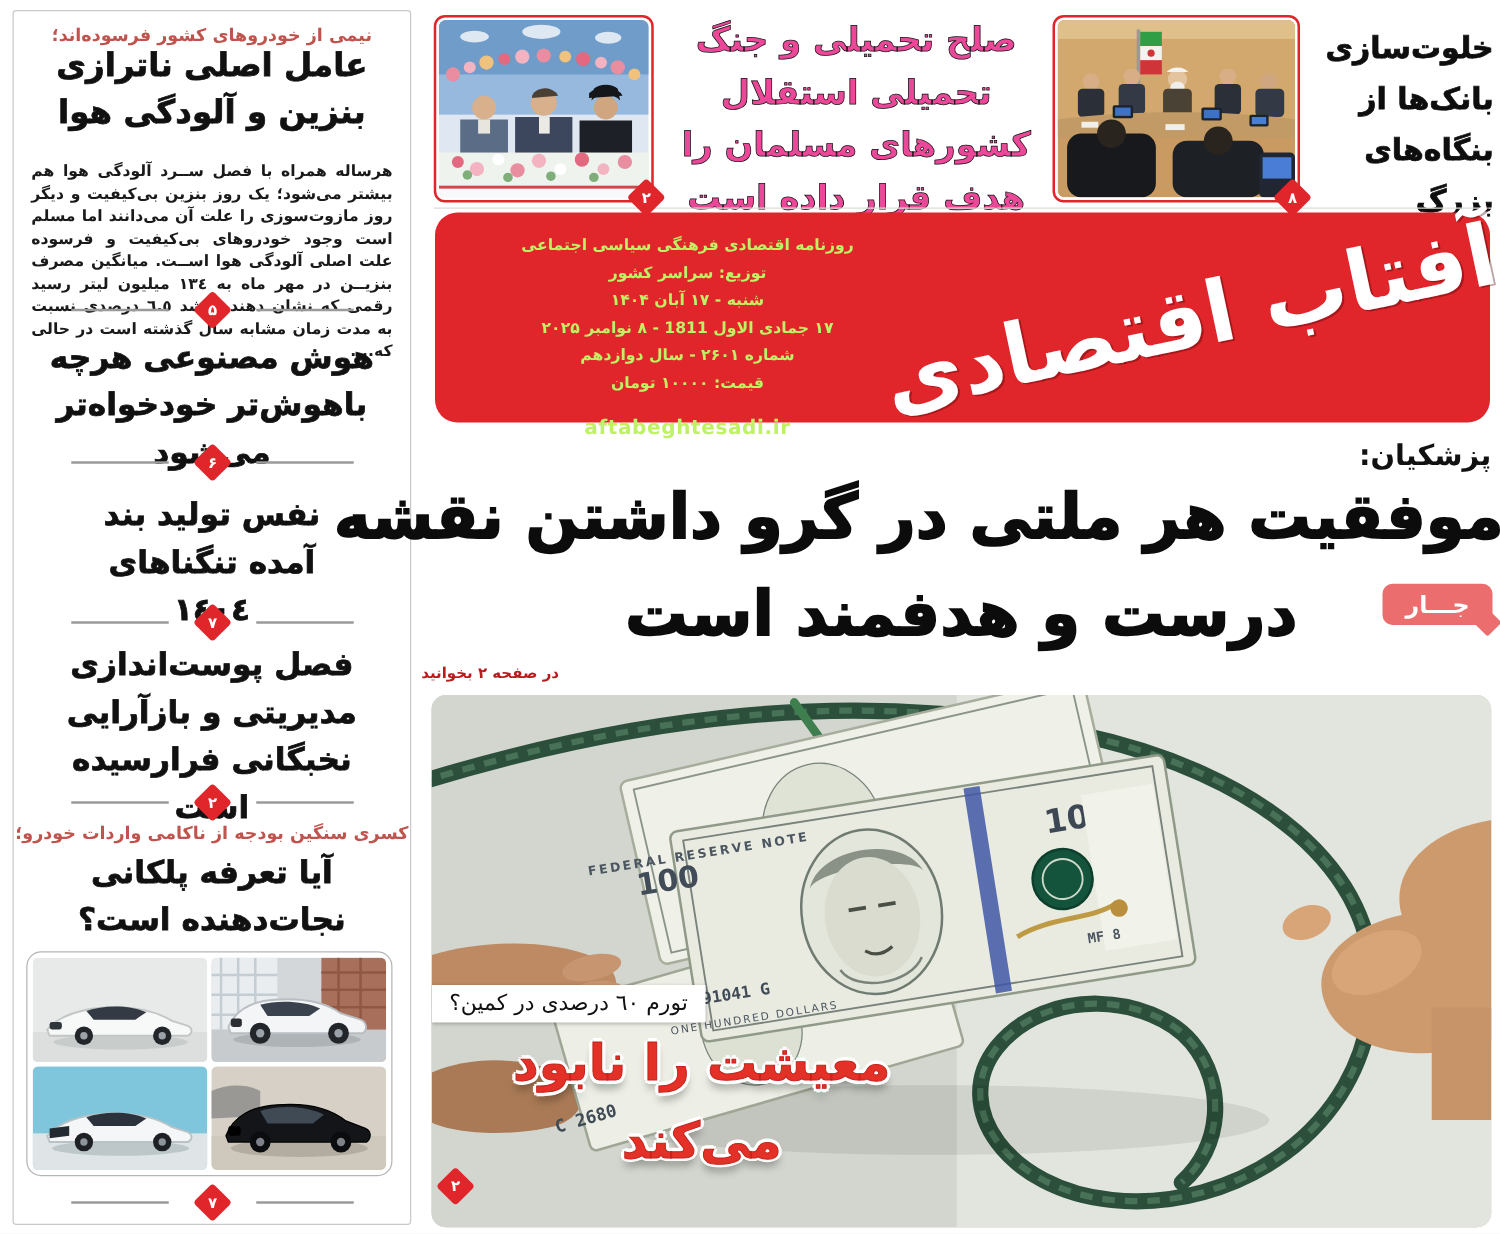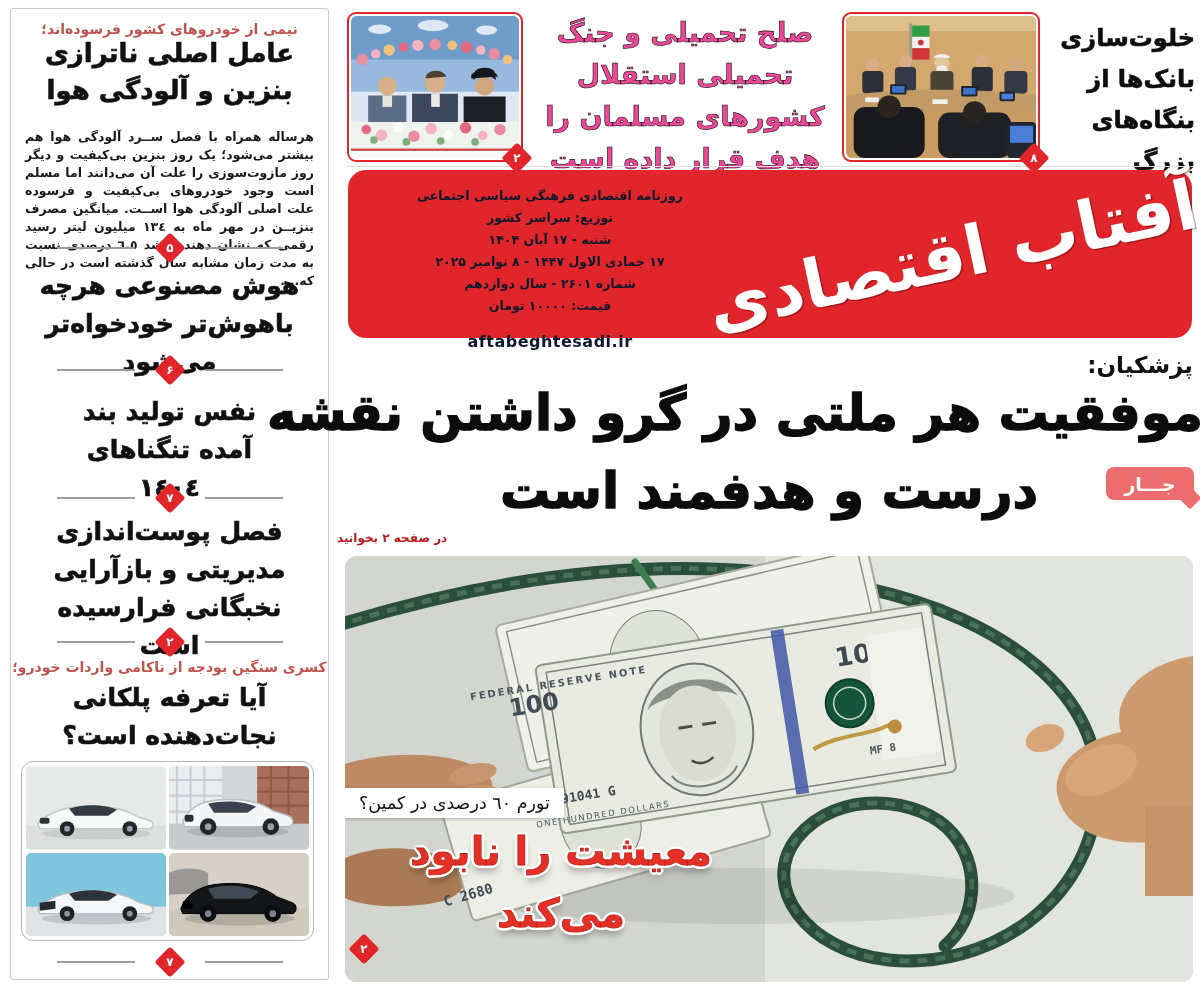--- a/index.html
+++ b/index.html
@@ -70,21 +70,21 @@
     -webkit-text-stroke:0.6px #0e0e0e;letter-spacing:-0.3px;
   }
   .top-rule{position:absolute;left:347px;top:166px;width:846px;height:1px;background:#dcdcda;}
   
   .masthead{
     position:absolute;left:348px;top:170px;width:844px;height:168px;
     background:#e0252b;border-radius:18px;
   }
   .mast-info{
     position:absolute;right:480px;left:40px;top:16px;text-align:center;
-    color:#0f172a;font-size:12.5px;font-weight:bold;line-height:20px;
+    color:#bef264;font-size:12.5px;font-weight:bold;line-height:20px;
   }
   .mast-info .line{display:block;margin-bottom:2px;}
   .mast-info .site{font-size:16px;letter-spacing:0.5px;direction:ltr;margin-top:16px;}
   .logo{
     position:absolute;right:0px;top:-20px;width:480px;height:210px;
     display:flex;align-items:center;justify-content:center;
     transform:rotate(-12deg);transform-origin:center;
     color:#fff;font-size:68px;font-weight:bold;white-space:nowrap;
     text-shadow:1.5px 1.5px 0 rgba(60,0,0,0.35);
   }
@@ -384,21 +384,21 @@
   </div>
   <div class="head-right">خلوت‌سازی بانک‌ها از بنگاه‌های بزرگ</div>
 
   <div class="top-rule"></div>
 
   <div class="masthead">
     <div class="mast-info">
       <span class="line">روزنامه اقتصادی فرهنگی سیاسی اجتماعی</span>
       <span class="line">توزیع: سراسر کشور</span>
       <span class="line">شنبه - ۱۷ آبان ۱۴۰۴</span>
-      <span class="line">۱۷ جمادی الاول ۱۴۴۷ - ۸ نوامبر ۲۰۲۵</span>
+      <span class="line">۱۷ جمادی الاول 1811 - ۸ نوامبر ۲۰۲۵</span>
       <span class="line">شماره ۲۶۰۱ - سال دوازدهم</span>
       <span class="line">قیمت: ۱۰۰۰۰ تومان</span>
       <span class="line site">aftabeghtesadi.ir</span>
     </div>
     <div class="logo">
       <span>آفتاب اقتصادی</span>
     </div>
   </div>
 
   <div class="lead-kicker">پزشکیان:</div>

